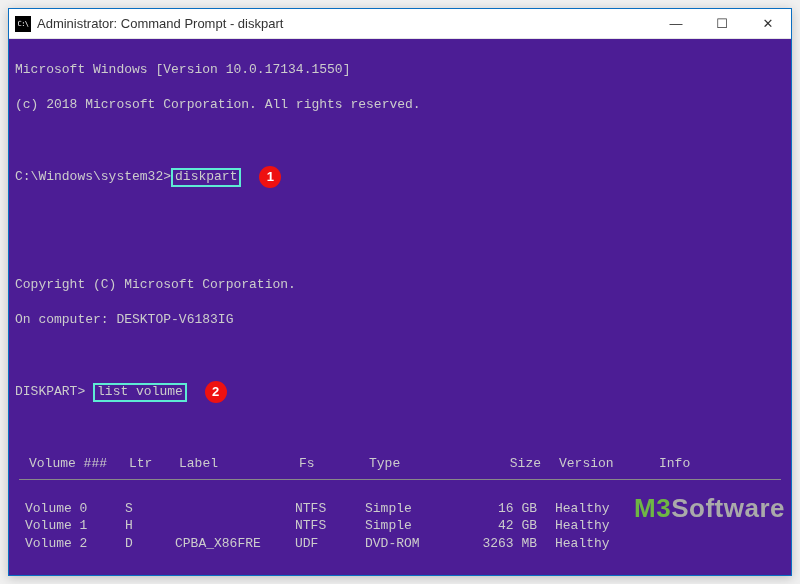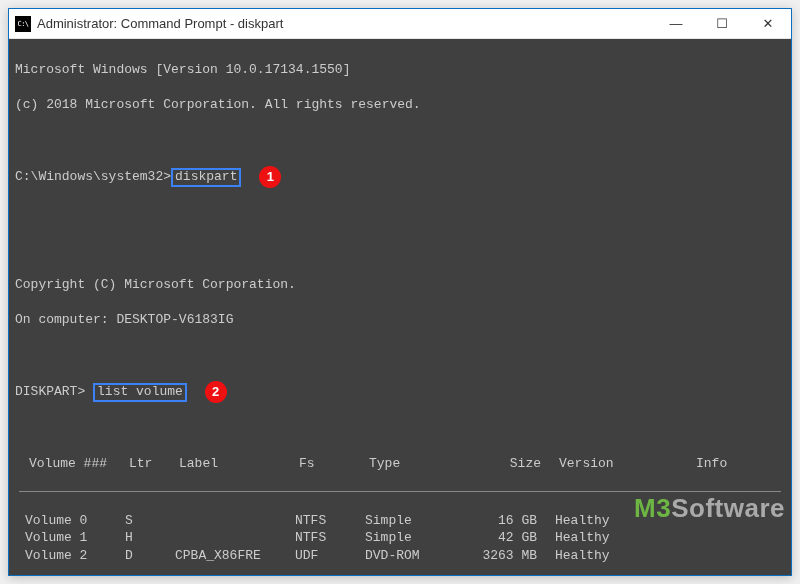--- a/index.html
+++ b/index.html
@@ -47,62 +47,62 @@
   .winbtns { display:flex; height:100%; }
   .winbtn {
     width: 46px; height: 100%;
     display:flex; align-items:center; justify-content:center;
     color:#333;
     font-family:"Segoe UI Symbol", sans-serif;
   }
 
   .terminal {
     flex:1;
-    background:#404040;
+    background:#4c1d95;
     color:#ccc;
     padding: 4px 6px;
     white-space: pre;
     line-height: 1.35;
     position: relative;
     overflow: hidden;
   }
   .line { display:block; }
   .prompt { color:#ccc; }
   .hl {
-    border: 2px solid #3b82f6;
+    border: 2px solid #5eead4;
     padding: 0 2px;
     display:inline-block;
     line-height: 1.1;
   }
   .badge {
     display:inline-block;
     width:22px; height:22px;
     border-radius:50%;
     background:#e11;
     color:#fff;
     font-family:"Segoe UI", Arial, sans-serif;
     font-size:13px;
     font-weight:bold;
     text-align:center;
     line-height:22px;
     margin-left:10px;
     vertical-align:middle;
     white-space: normal;
   }
   .tblhdr, .tblrow { display:flex; }
-  .tblhdr { border-bottom: 1px solid #888; margin: 0 4px 2px 4px; padding-bottom:18px;}
+  .tblhdr { border-bottom: 1px solid #888; margin: 0 4px 2px 4px; padding-bottom:6px;}
   .tblhdr .c, .tblrow .c { padding-right:4px; }
   .c.vol { width:110px; padding-left:10px;}
   .c.ltr { width:50px; }
   .c.lbl { width:120px; }
   .c.fs  { width:70px; }
   .c.typ { width:110px; }
   .c.sz  { width:80px; text-align:right; padding-right:18px;}
   .c.st  { width:100px; }
-  .c.inf { width:80px;margin-left:37px; }
+  .c.inf { width:80px; }
   .watermark {
     position:absolute;
     right:6px; bottom:14px;
     font-family:"Segoe UI", Arial, sans-serif;
     font-size:26px;
     font-weight:700;
     color:#aaa;
     letter-spacing:0.5px;
   }
   .watermark .m3-m { color:#6eb644; }

